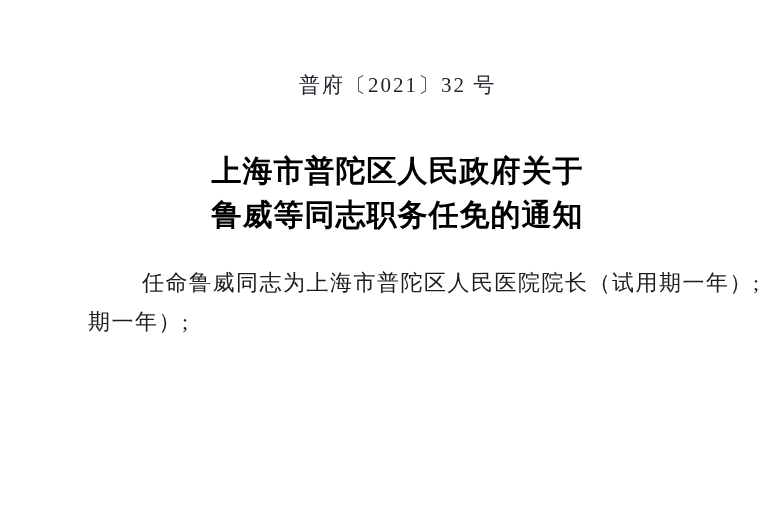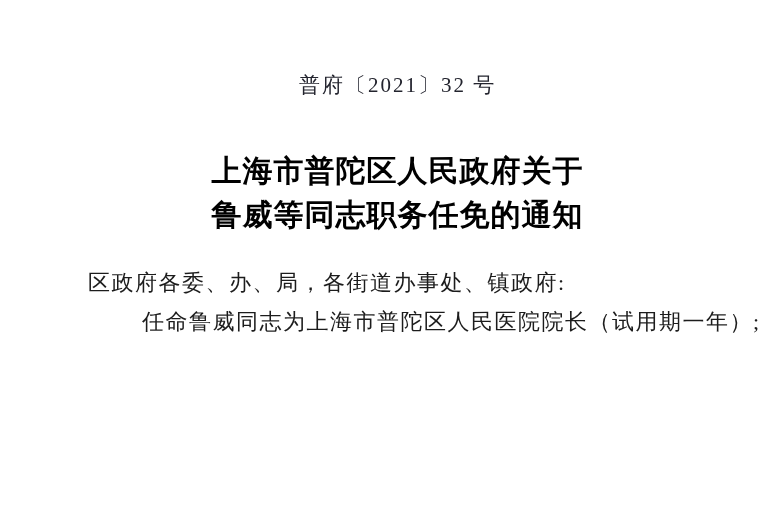--- a/index.html
+++ b/index.html
@@ -59,17 +59,17 @@
 <div class="page">
 
   <div class="doc-number">普府〔2021〕32 号</div>
 
   <div class="doc-title">
     <div class="title-line">上海市普陀区人民政府关于</div>
     <div class="title-line">鲁威等同志职务任免的通知</div>
   </div>
 
   <div class="doc-body">
-    <div class="body-line">区政府各委、办、局，各街道办事处、镇政府:</div>
     <div class="body-line indent">任命鲁威同志为上海市普陀区人民医院院长（试用期一年）;</div>
+    <div class="body-line">期一年）;</div>
   </div>
 
 </div>
 
 </body></html>

